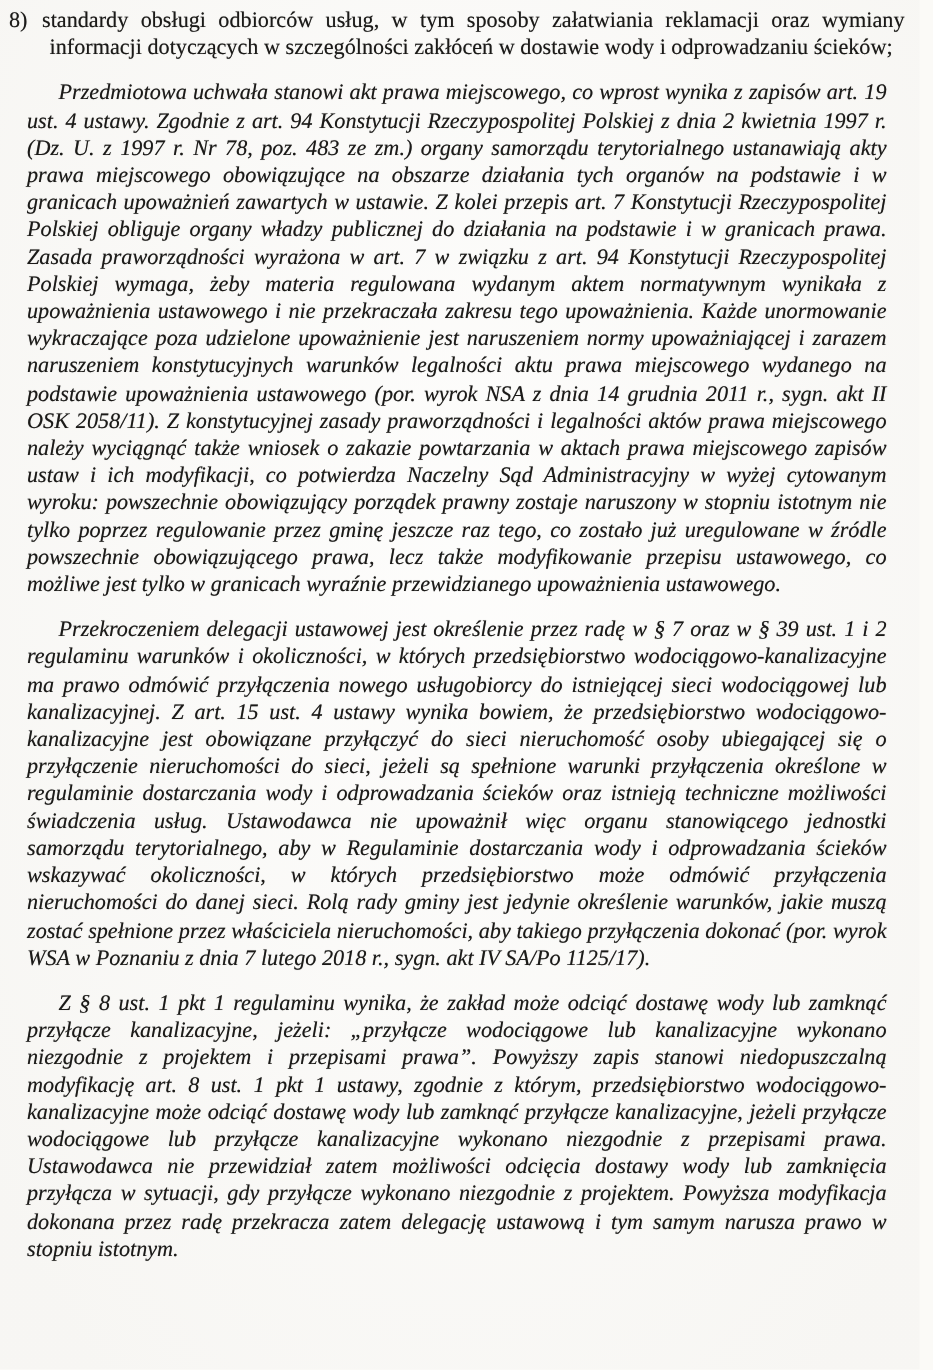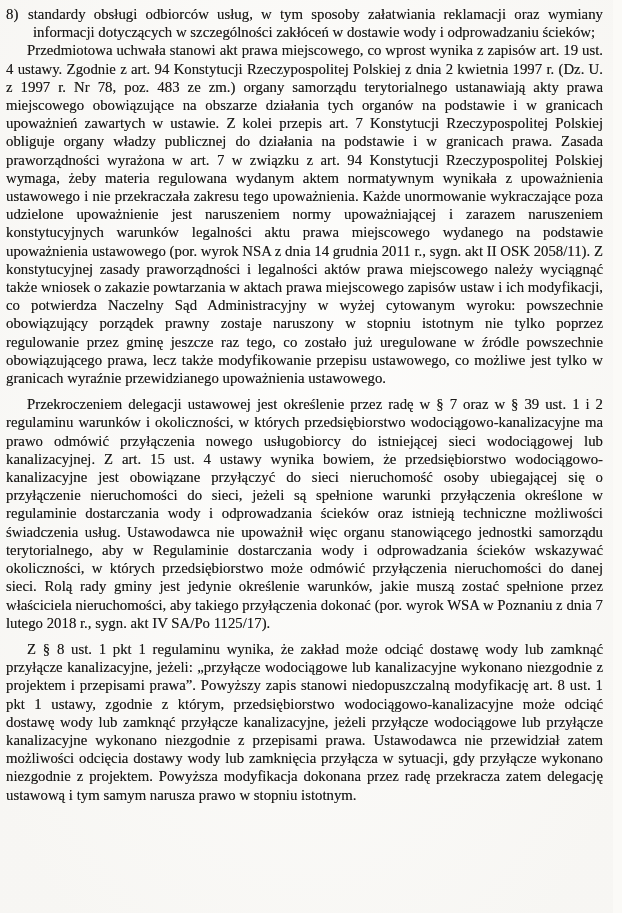--- a/index.html
+++ b/index.html
@@ -34,21 +34,22 @@
     margin: 0;
   }
   .list-marker {
     display: inline-block;
     width: 22px;
     text-indent: 0;
   }
   .para {
     text-align: justify;
     text-indent: 21px;
-    margin: 0;
+    margin: 12px;
+    font-style: italic;
   }
   .para-gap {
     margin-top: 8px;
   }
 </style>
 </head>
 <body>
 
 <div class="scan-page">
 

